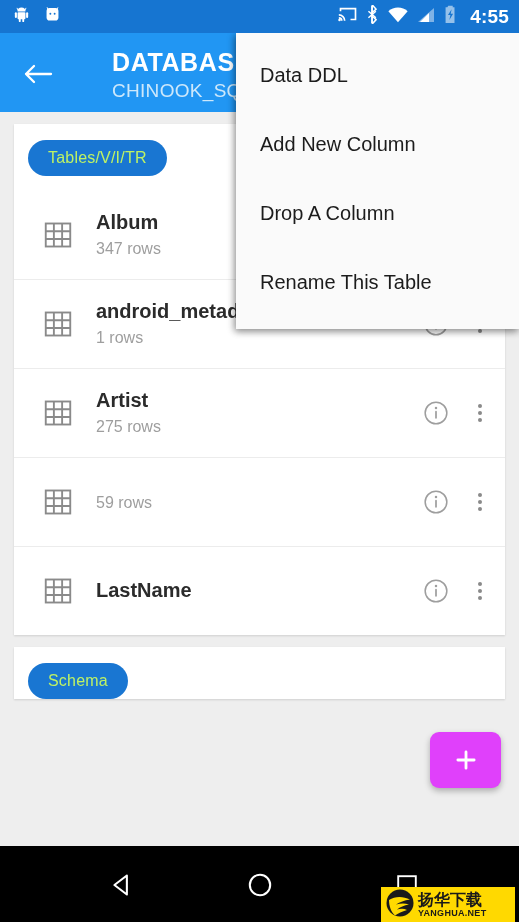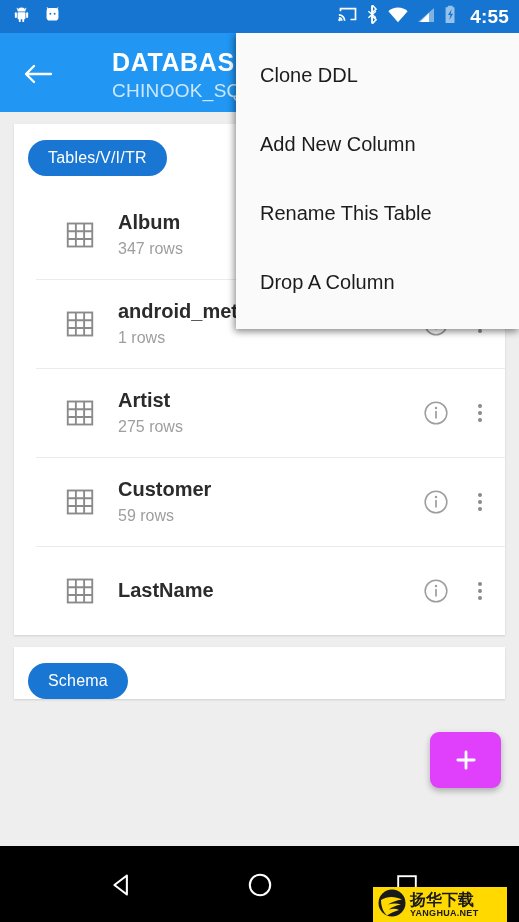--- a/index.html
+++ b/index.html
@@ -92,31 +92,31 @@
   .card {
     background: #ffffff;
     margin: 12px 14px 0 14px;
     box-shadow: 0 1px 2px rgba(0,0,0,0.13);
   }
 
   
   .chip {
     display: inline-block;
     background: #1976d2;
-    color: #ffffff;
+    color: #bef264;
     font-size: 16px;
     border-radius: 19px;
     padding: 9px 20px;
     margin: 16px 0 0 14px;
     letter-spacing: 0.2px;
     cursor: pointer;
   }
 
   
-  #table-list { margin-top: 14px; padding-left: 22px; }
+  #table-list { margin-top: 14px; }
   .table-row {
     position: relative;
     display: flex;
     align-items: center;
     height: 89px;
     padding: 0 14px 0 20px;
     border-top: 1px solid #ececec;
     cursor: pointer;
   }
   .table-row:first-child { border-top: none; }
@@ -199,21 +199,21 @@
     width: 34px; height: 34px;
     display: flex; align-items: center; justify-content: center;
     cursor: pointer;
   }
   #nav-back { left: 105px; }
   #nav-home { left: 243px; }
   #nav-recents { left: 390px; }
 
   #watermark {
     position: absolute;
-    right: 12px; top: 887px;
+    right: 4px; top: 887px;
     width: 134px; height: 35px;
     background: #ffd900;
     display: flex;
     align-items: center;
     z-index: 60;
     padding-left: 4px;
     overflow: hidden;
   }
   #wm-logo { flex: 0 0 30px; }
   #wm-texts { padding-left: 3px; line-height: 1; }
@@ -410,21 +410,20 @@
         <div class="table-row">
           <div class="tr-icon">
             <svg width="30" height="30" viewBox="0 0 24 24">
               <g fill="none" stroke="#8a8a8a" stroke-width="1.5">
                 <rect x="2.2" y="2.8" width="19.6" height="18.4"></rect>
                 <path d="M2.2 9h19.6M2.2 15.2h19.6M8.7 2.8v18.4M15.3 2.8v18.4"></path>
               </g>
             </svg>
           </div>
           <div class="tr-text">
-            <div class="tr-name">Customer</div>
             <div class="tr-rows">59 rows</div>
           </div>
           <div class="tr-actions">
             <span class="icon-btn">
               <svg width="26" height="26" viewBox="0 0 24 24">
                 <circle cx="12" cy="12" r="10" fill="none" stroke="#9e9e9e" stroke-width="1.4"></circle>
                 <circle cx="12" cy="7.3" r="1.15" fill="#9e9e9e"></circle>
                 <rect x="11.2" y="10" width="1.6" height="7.2" rx="0.8" fill="#9e9e9e"></rect>
               </svg>
             </span>
@@ -478,24 +477,24 @@
 
     <div id="fab">
       <svg width="26" height="26" viewBox="0 0 24 24">
         <path d="M12 4.5v15M4.5 12h15" stroke="#ffffff" stroke-width="2.6" stroke-linecap="round"></path>
       </svg>
     </div>
 
   </div>
 
   <div id="popup-menu">
-    <div class="menu-item">Clone DDL</div>
+    <div class="menu-item">Data DDL</div>
     <div class="menu-item">Add New Column</div>
+    <div class="menu-item">Drop A Column</div>
     <div class="menu-item">Rename This Table</div>
-    <div class="menu-item">Drop A Column</div>
   </div>
 
   <div id="nav-bar">
     <div class="nav-btn" id="nav-back">
       <svg width="26" height="26" viewBox="0 0 24 24">
         <path d="M16.5 3.2 5 12l11.5 8.8z" fill="none" stroke="#ffffff" stroke-width="1.9" stroke-linejoin="round"></path>
       </svg>
     </div>
     <div class="nav-btn" id="nav-home">
       <svg width="26" height="26" viewBox="0 0 24 24">

